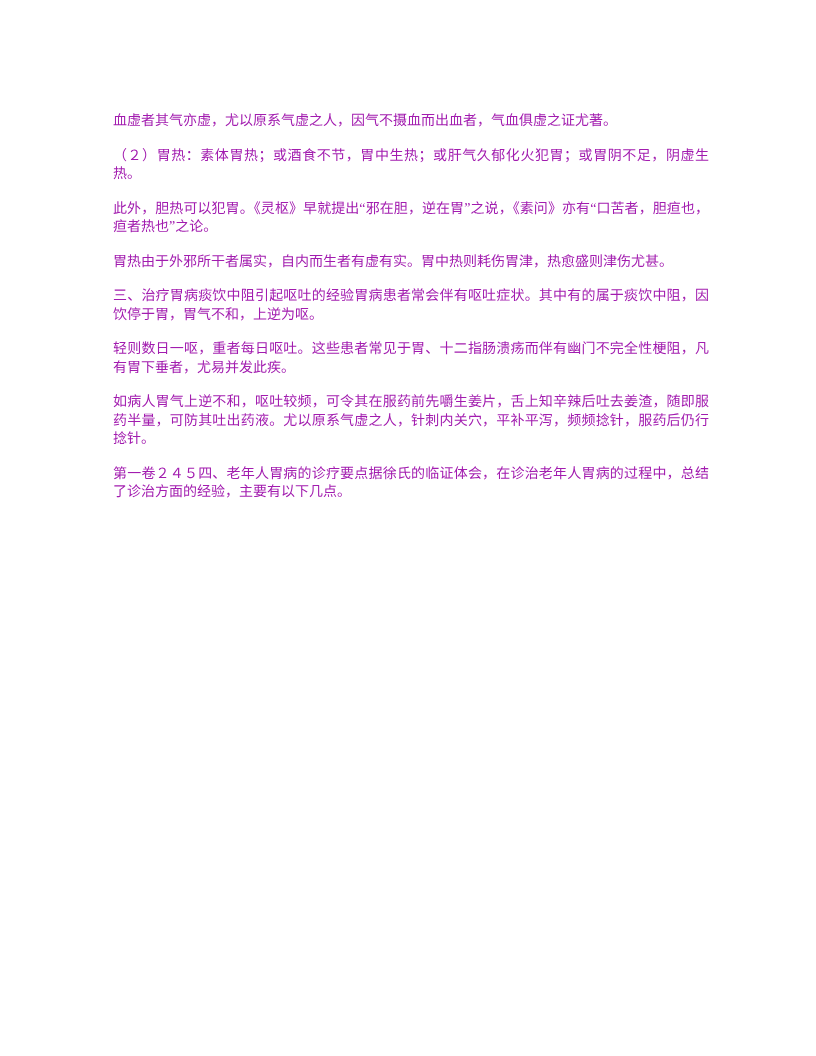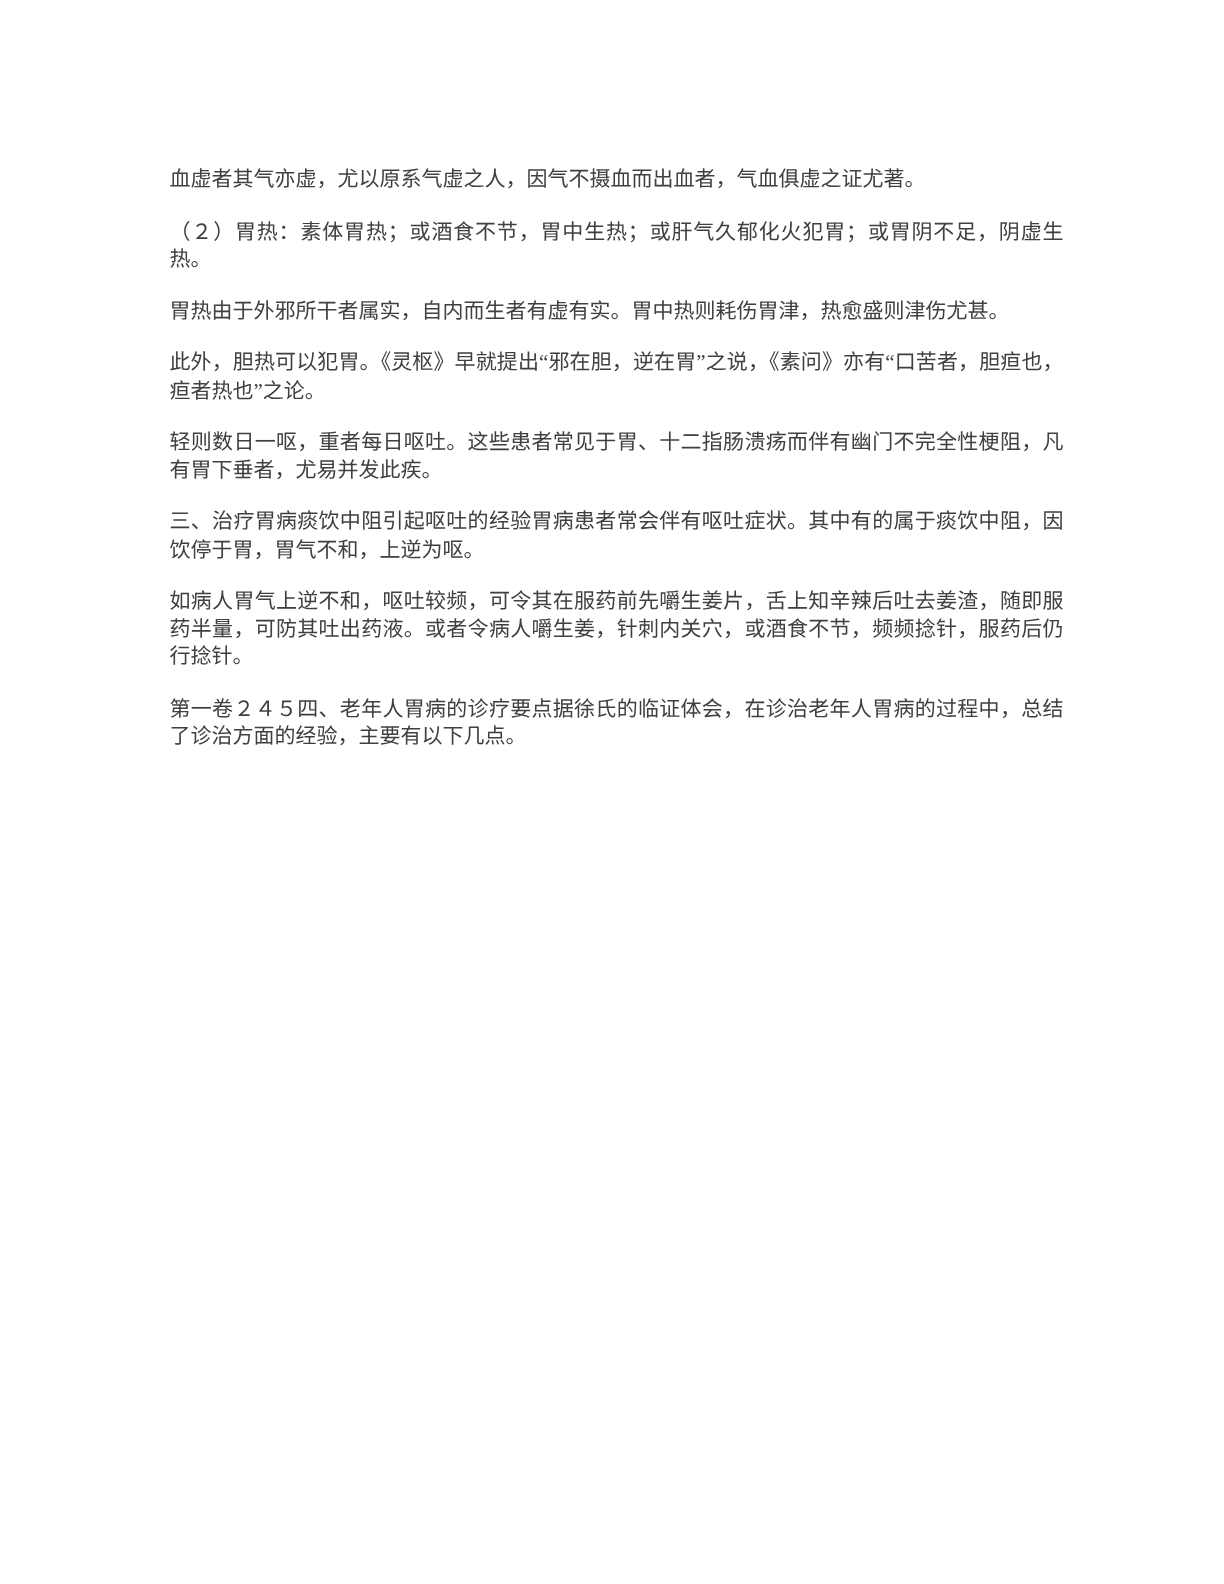--- a/index.html
+++ b/index.html
@@ -19,32 +19,32 @@
     position: absolute;
     left: 113px;
     top: 112px;
     width: 596px;
   }
   .text-content p {
     margin: 0 0 16px 0;
     font-family: "Liberation Serif", "DejaVu Serif", serif;
     font-size: 14px;
     line-height: 18.5px;
-    color: #404040;
+    color: #a21caf;
     text-align: justify;
     word-break: break-all;
   }
 </style>
 </head>
 <body>
 
 <div class="page">
   <div class="text-content">
     <p>血虚者其气亦虚，尤以原系气虚之人，因气不摄血而出血者，气血俱虚之证尤著。</p>
     <p>（２）胃热：素体胃热；或酒食不节，胃中生热；或肝气久郁化火犯胃；或胃阴不足，阴虚生热。</p>
+    <p>此外，胆热可以犯胃。《灵枢》早就提出“邪在胆，逆在胃”之说，《素问》亦有“口苦者，胆疸也，疸者热也”之论。</p>
     <p>胃热由于外邪所干者属实，自内而生者有虚有实。胃中热则耗伤胃津，热愈盛则津伤尤甚。</p>
-    <p>此外，胆热可以犯胃。《灵枢》早就提出“邪在胆，逆在胃”之说，《素问》亦有“口苦者，胆疸也，疸者热也”之论。</p>
+    <p>三、治疗胃病痰饮中阻引起呕吐的经验胃病患者常会伴有呕吐症状。其中有的属于痰饮中阻，因饮停于胃，胃气不和，上逆为呕。</p>
     <p>轻则数日一呕，重者每日呕吐。这些患者常见于胃、十二指肠溃疡而伴有幽门不完全性梗阻，凡有胃下垂者，尤易并发此疾。</p>
-    <p>三、治疗胃病痰饮中阻引起呕吐的经验胃病患者常会伴有呕吐症状。其中有的属于痰饮中阻，因饮停于胃，胃气不和，上逆为呕。</p>
-    <p>如病人胃气上逆不和，呕吐较频，可令其在服药前先嚼生姜片，舌上知辛辣后吐去姜渣，随即服药半量，可防其吐出药液。或者令病人嚼生姜，针刺内关穴，或酒食不节，频频捻针，服药后仍行捻针。</p>
+    <p>如病人胃气上逆不和，呕吐较频，可令其在服药前先嚼生姜片，舌上知辛辣后吐去姜渣，随即服药半量，可防其吐出药液。尤以原系气虚之人，针刺内关穴，平补平泻，频频捻针，服药后仍行捻针。</p>
     <p>第一卷２４５四、老年人胃病的诊疗要点据徐氏的临证体会，在诊治老年人胃病的过程中，总结了诊治方面的经验，主要有以下几点。</p>
   </div>
 </div>
 
 </body></html>

